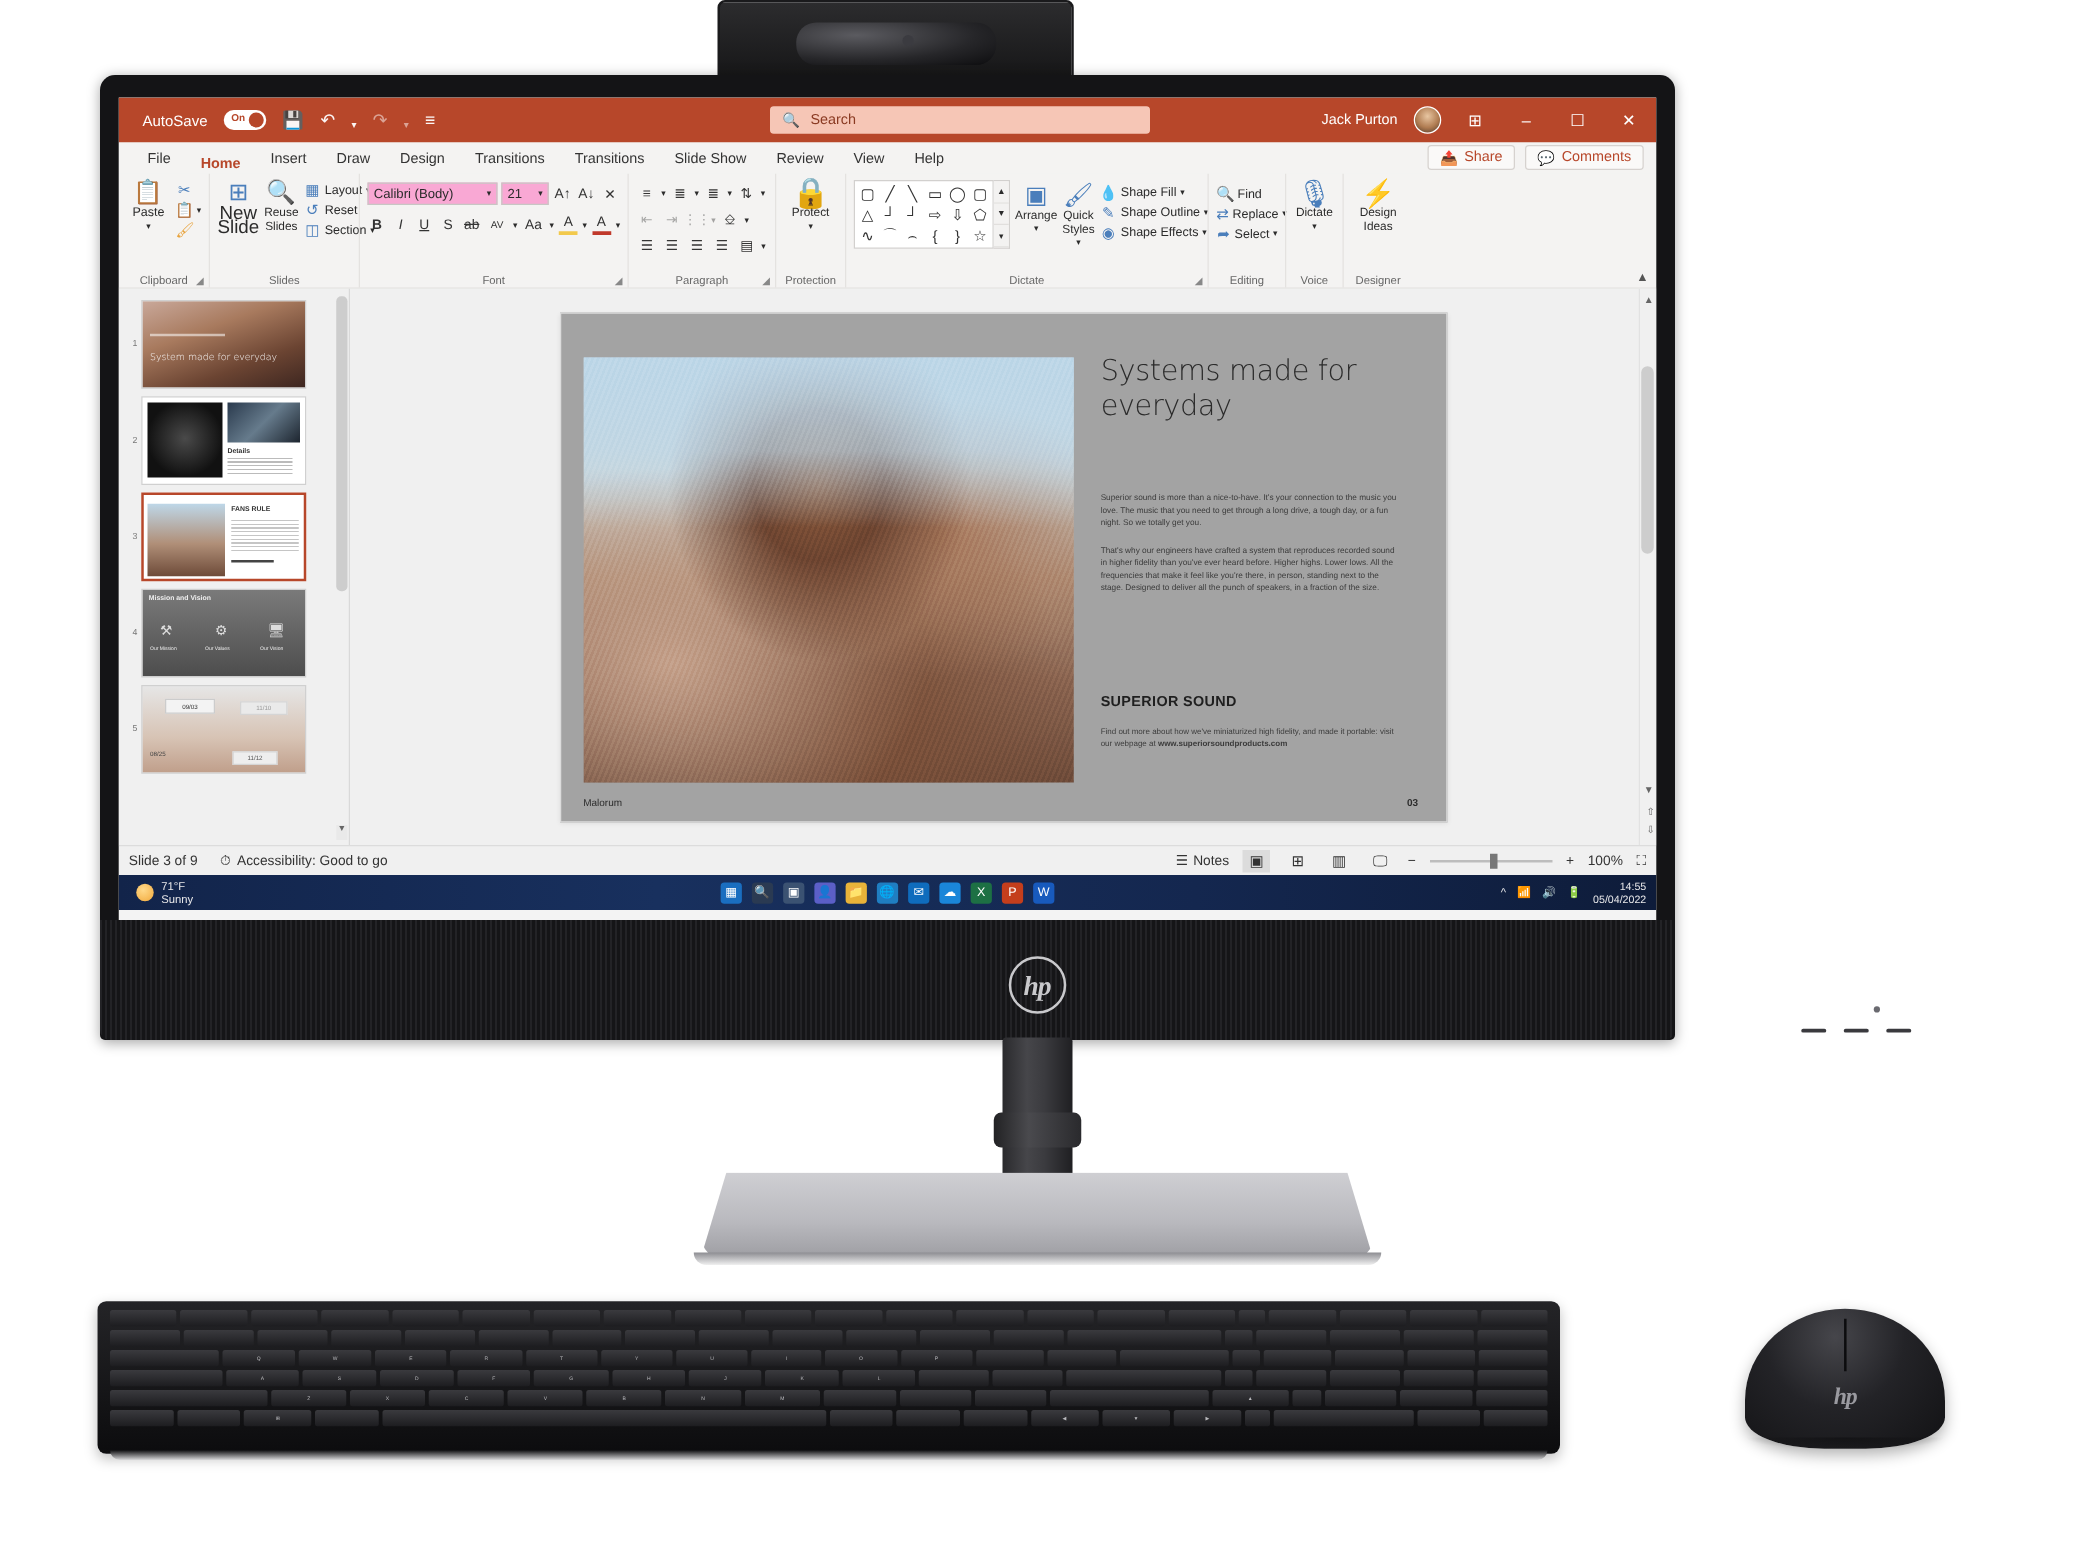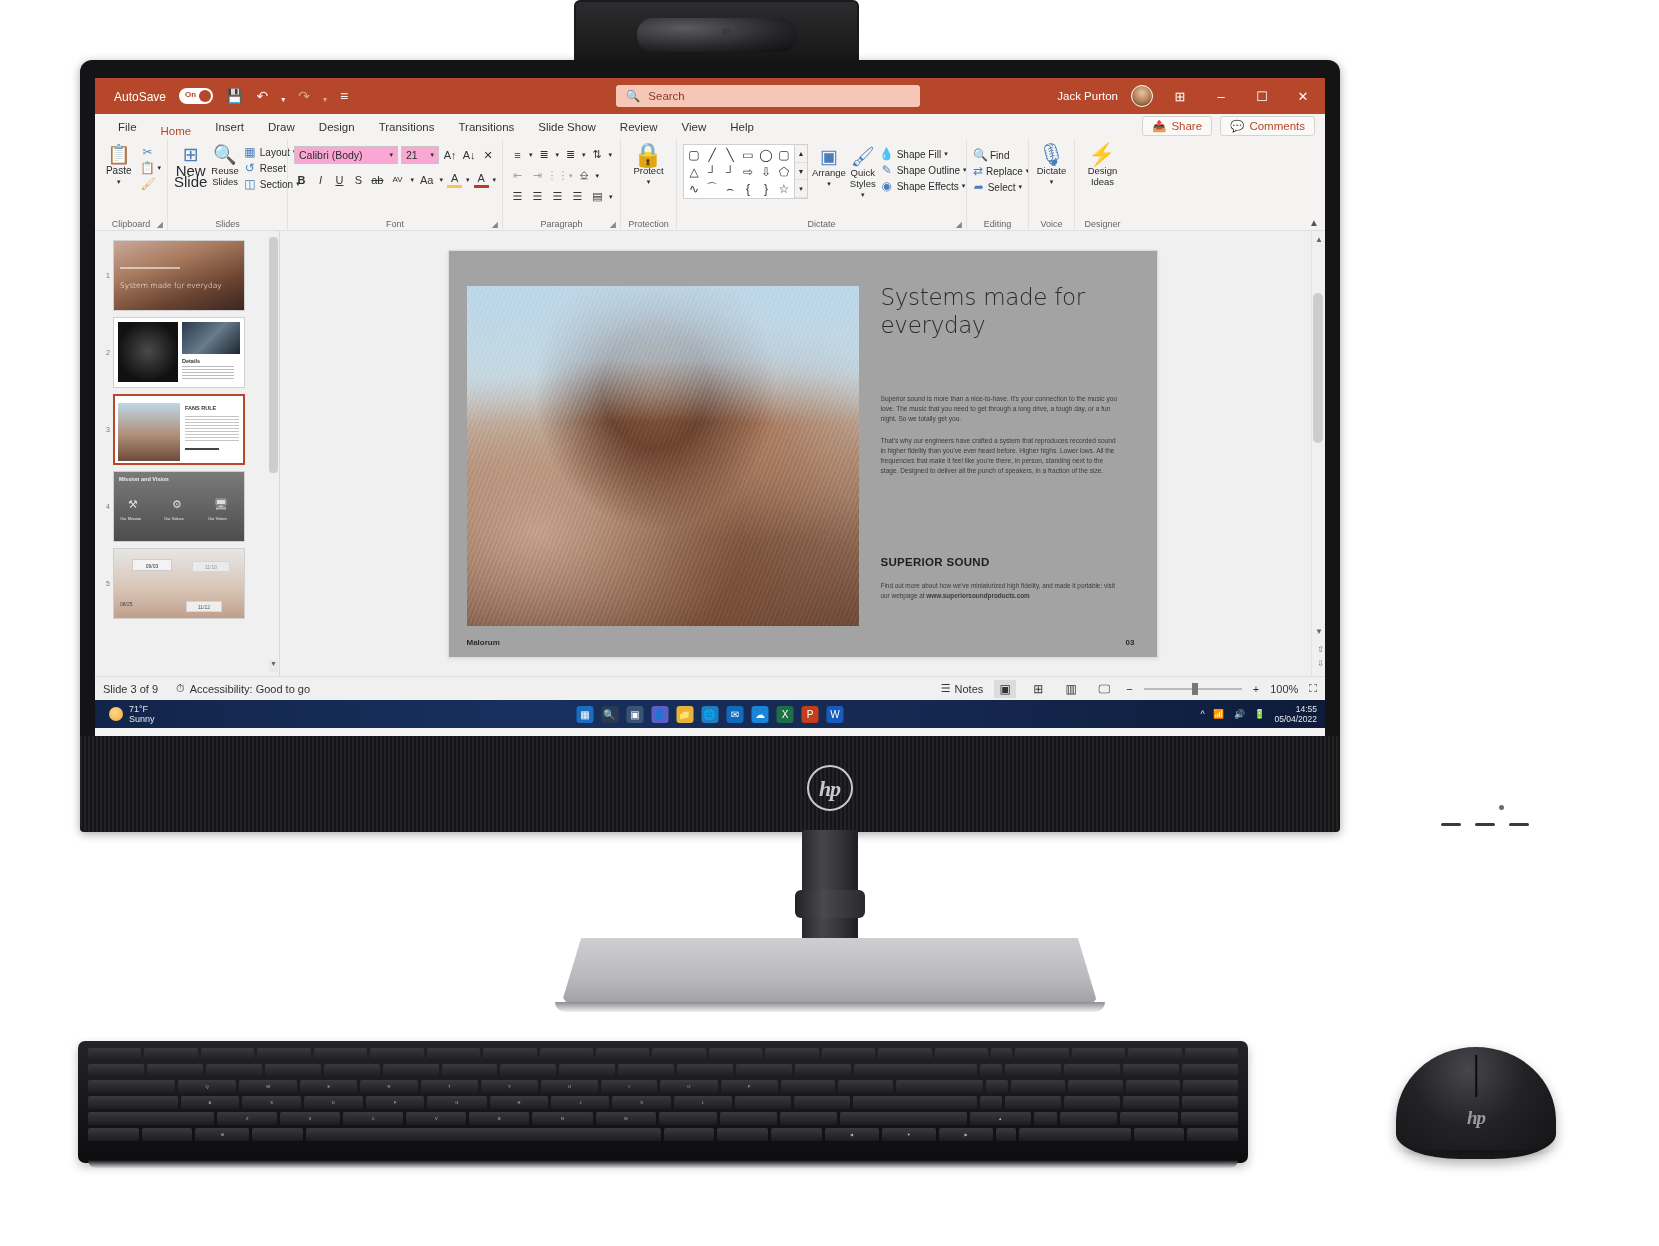--- a/index.html
+++ b/index.html
@@ -162,21 +162,21 @@
     border: 1.5px solid #fff;
   }
   .win-btn { width: 28px; text-align: center; font-size: 13px; }
 
   
   .tabsbar {
     height: 25px; background: #f4f3f2; display: flex; align-items: center;
     padding-left: 12px; font-size: 11.5px; color: #333; gap: 2px; position: relative;
   }
   .tab { padding: 3px 11px; border-radius: 3px 3px 0 0; }
-  .tab.active { font-weight: normal; color: #b7472a; border-bottom: 2px solid #b7472a; margin-top: 11px; }
+  .tab.active { font-weight: bold; color: #b7472a; border-bottom: 2px solid #b7472a; margin-top: 11px; }
   .tabsbar-right { position: absolute; right: 10px; top: 2px; display: flex; gap: 8px; }
   .share-btn, .comments-btn {
     border: 1px solid #d6d2cf; background: #faf9f8; border-radius: 3px;
     padding: 2px 9px; font-size: 11.5px; color: #b7472a; display: flex; gap: 5px; align-items: center;
   }
 
   
   .ribbon {
     height: 92px; background: #f4f3f2; display: flex; position: relative;
     border-bottom: 1px solid #e1dfdd; font-size: 10.5px; color: #2b2b2b;
@@ -264,21 +264,21 @@
   .slide-sub {
     position: absolute; left: 432px; top: 305px; font-size: 11.5px;
     font-weight: bold; color: #1f1f1f; letter-spacing: .3px;
   }
   .slide-sub-body {
     position: absolute; left: 432px; top: 330px; width: 240px;
     font-size: 6.4px; line-height: 10px; color: #3b3b3b;
   }
   .slide-sub-body b { font-weight: bold; }
   .slide-footer-left {
-    position: absolute; left: 18px; bottom: 10px; font-size: 8px; font-weight: bold; color: #2b2b2b;
+    position: absolute; left: 18px; bottom: 10px; font-size: 8px; font-weight: normal; color: #2b2b2b;
   }
   .slide-footer-right {
     position: absolute; right: 22px; bottom: 10px; font-size: 8px; font-weight: bold; color: #2b2b2b;
   }
 
   .vscroll { position: absolute; right: 0; top: 0; bottom: 0; width: 14px; background: #f0f0f0; border-left: 1px solid #e2e2e2; }
   .vscroll-thumb { position: absolute; right: 2px; top: 62px; width: 10px; height: 150px; background: #cdcdcd; border-radius: 5px; }
   .vs-up { position: absolute; right: 2px; top: 4px; font-size: 8px; color: #666; }
   .vs-dn { position: absolute; right: 2px; bottom: 40px; font-size: 8px; color: #666; }
   .vs-pp { position: absolute; right: 1px; bottom: 22px; font-size: 8px; color: #666; }

